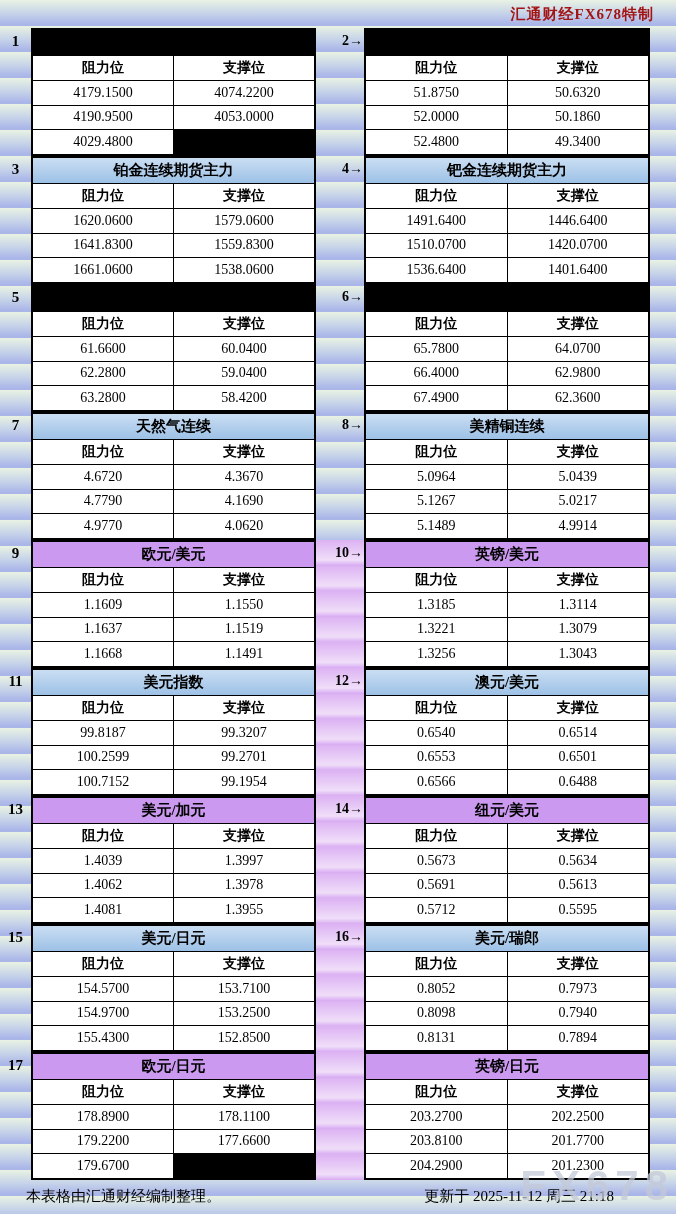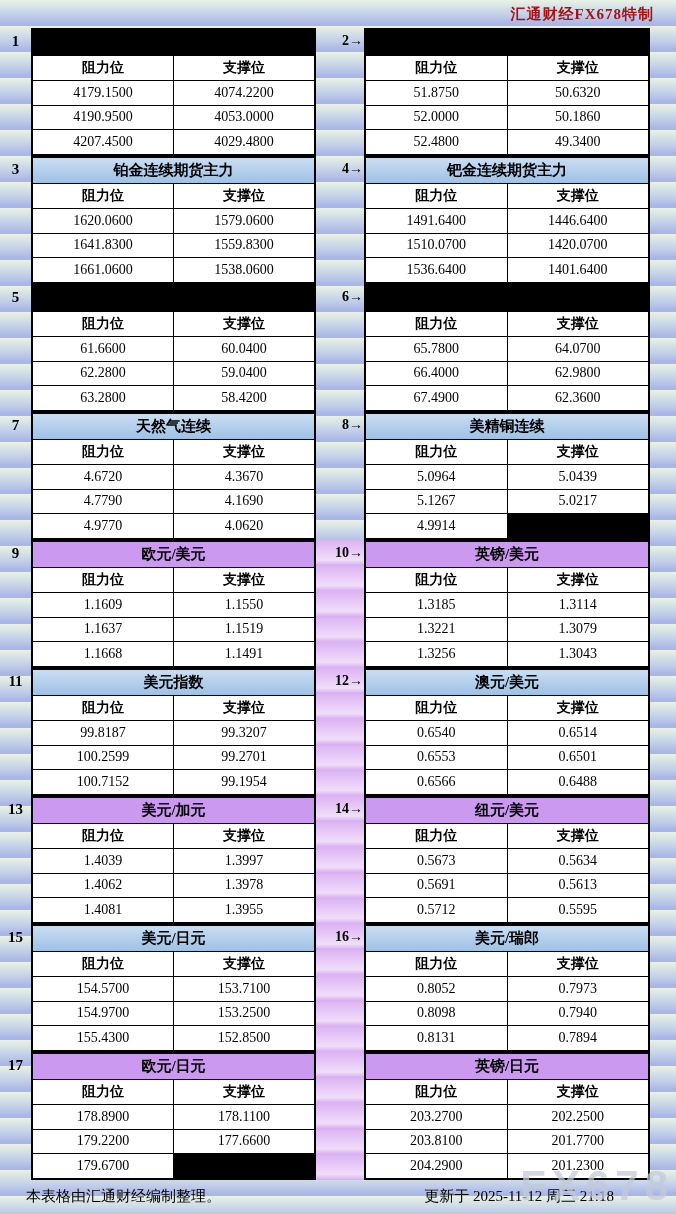--- a/index.html
+++ b/index.html
@@ -55,21 +55,20 @@
     <div class="pair-row">
       <div class="num-col">1</div>
       <div class="panel left">
         <div class="cell title yellow">现货黄金</div>
         <div class="cell sub">阻力位</div>
         <div class="cell sub">支撑位</div>
         <div class="cell">4179.1500</div>
         <div class="cell">4074.2200</div>
         <div class="cell">4190.9500</div>
         <div class="cell">4053.0000</div>
-        <div class="cell">4207.4500</div>
         <div class="cell">4029.4800</div>
       </div>
       <div class="mid-col"><div style="display: inline;">2</div><div class="arrow" style="display: inline;">→</div></div>
       <div class="panel right">
         <div class="cell title yellow">现货白银</div>
         <div class="cell sub">阻力位</div>
         <div class="cell sub">支撑位</div>
         <div class="cell">51.8750</div>
         <div class="cell">50.6320</div>
         <div class="cell">52.0000</div>
@@ -148,20 +147,21 @@
       </div>
       <div class="mid-col"><div style="display: inline;">8</div><div class="arrow" style="display: inline;">→</div></div>
       <div class="panel right">
         <div class="cell title blue">美精铜连续</div>
         <div class="cell sub">阻力位</div>
         <div class="cell sub">支撑位</div>
         <div class="cell">5.0964</div>
         <div class="cell">5.0439</div>
         <div class="cell">5.1267</div>
         <div class="cell">5.0217</div>
+        <div class="cell">5.1489</div>
         <div class="cell">4.9914</div>
       </div>
       <div class="right-margin"></div>
     </div>
     <div class="pair-row">
       <div class="num-col">9</div>
       <div class="panel left">
         <div class="cell title purple">欧元/美元</div>
         <div class="cell sub">阻力位</div>
         <div class="cell sub">支撑位</div>

